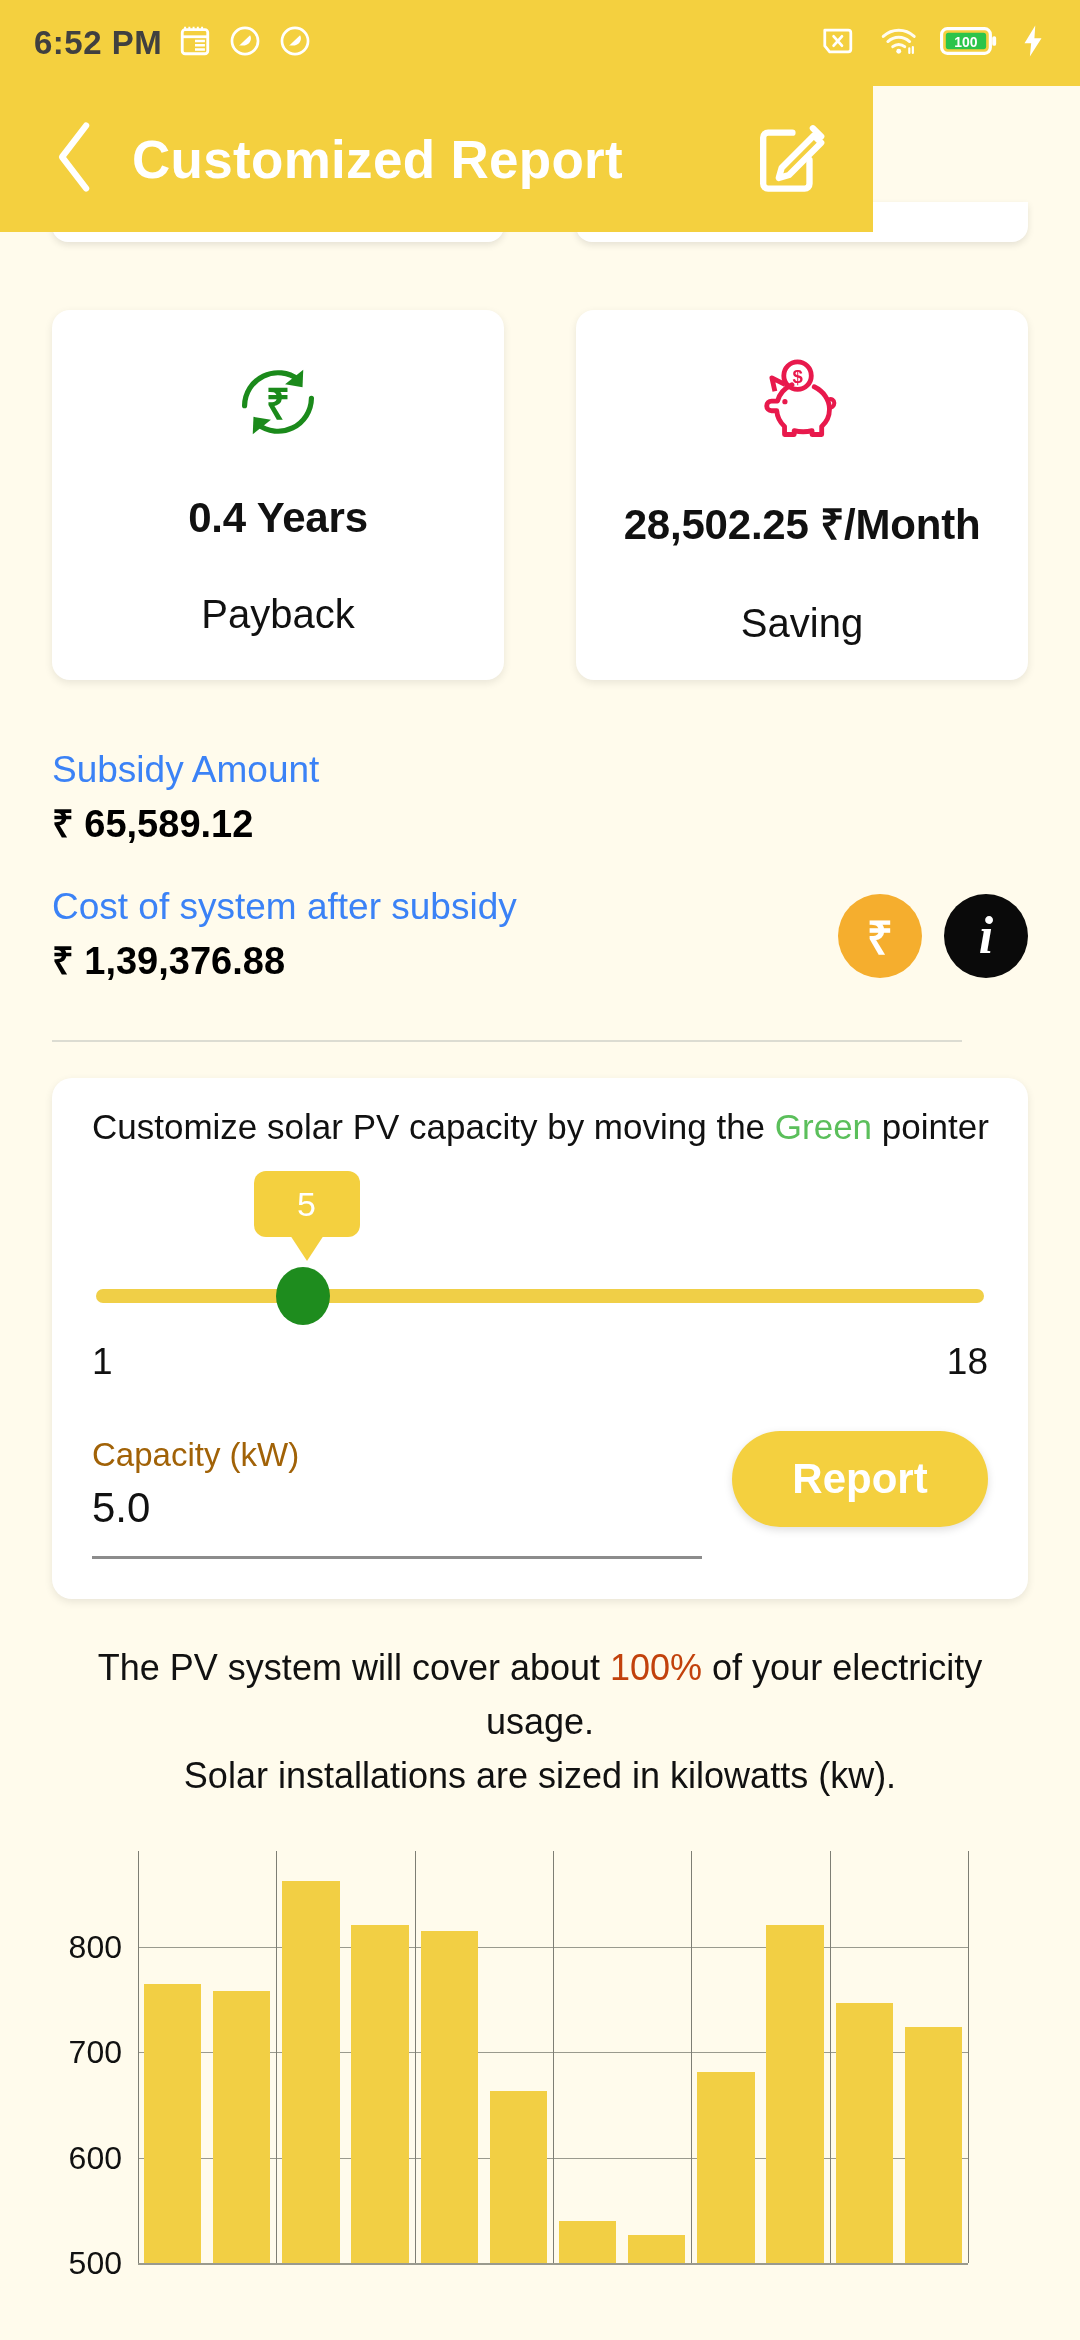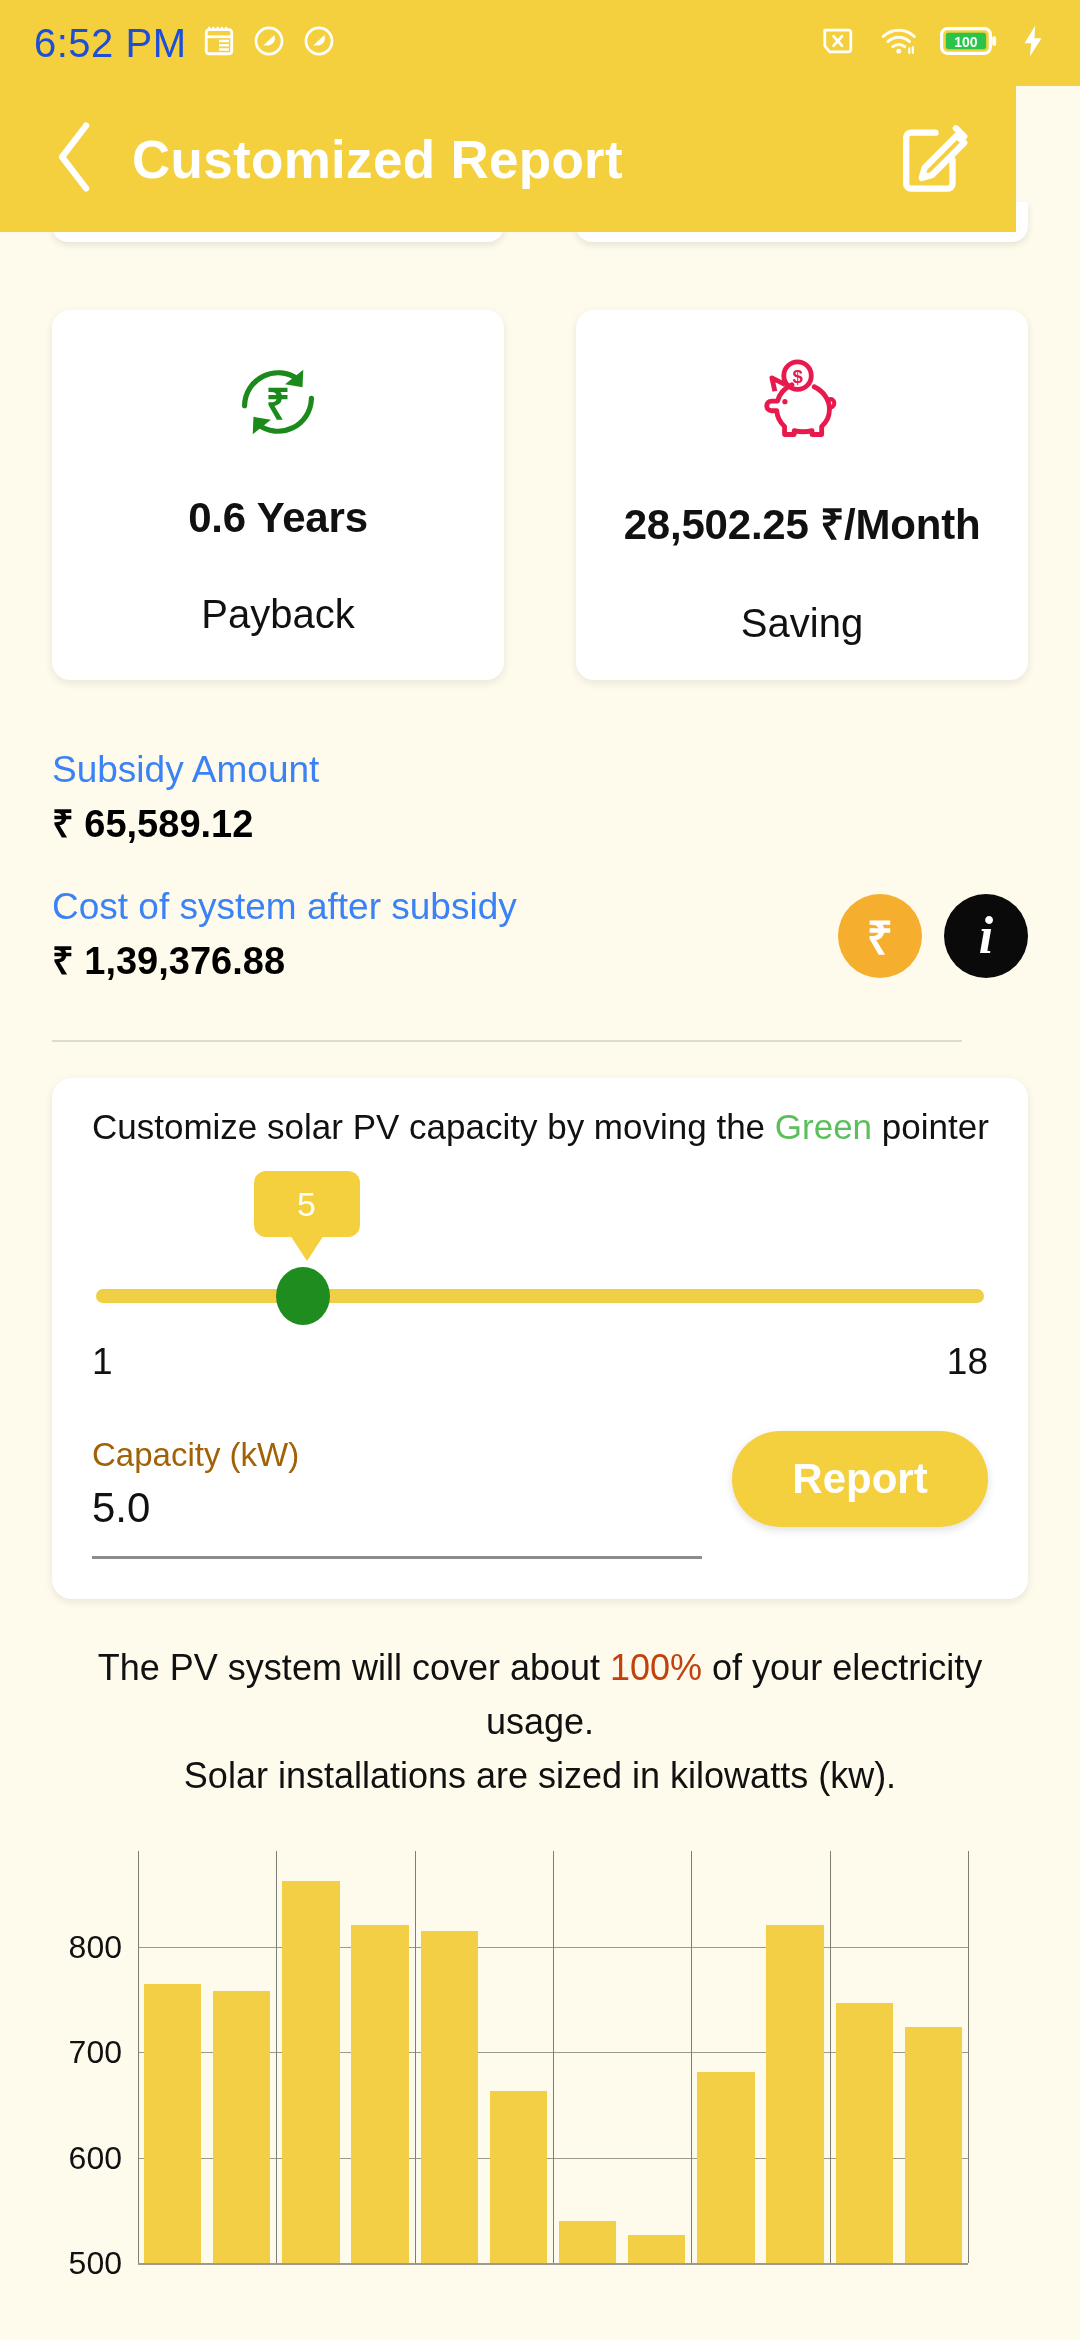--- a/index.html
+++ b/index.html
@@ -11,27 +11,27 @@
     position:relative;
   }
 
   
   #status-bar{
     position:absolute; top:0; left:0; width:1080px; height:86px;
     background:#F4D03F; display:flex; align-items:center;
     padding:0 34px; z-index:30;
   }
   #status-left{ display:flex; align-items:center; gap:16px; }
-  #clock{ color:#1d4ed8; font-size:40px; font-weight:normal; letter-spacing:.5px; }
+  #clock{ color:#404040; font-size:33px; font-weight:bold; letter-spacing:.5px; }
   #status-right{ margin-left:auto; display:flex; align-items:center; gap:22px; }
   .sicon{ display:block; }
 
   
   #app-bar{
-    position:absolute; top:86px; left:0; width:1016px; height:146px;
+    position:absolute; top:86px; left:0; width:873px; height:146px;
     background:#F4D03F; display:flex; align-items:center;
     padding:0 40px; z-index:30;
   }
   #back-button{ width:70px; height:80px; display:flex; align-items:center; justify-content:center; cursor:pointer; }
   #page-title{
     color:#fff; font-size:53px; font-weight:bold; margin-left:22px;
     letter-spacing:.3px; white-space:nowrap;
   }
   #edit-button{ margin-left:auto; width:86px; height:86px; display:flex; align-items:center; justify-content:center; cursor:pointer; }
 
@@ -252,21 +252,21 @@
     <div class="stat-card">
       <div class="stat-icon">
         <svg width="104" height="104" viewBox="0 0 56 56">
           <path d="M10 30a18 18 0 0 1 29-14" fill="none" stroke="#1B8A1B" stroke-width="2.8" stroke-linecap="round"></path>
           <path d="M46 26a18 18 0 0 1-29 14" fill="none" stroke="#1B8A1B" stroke-width="2.8" stroke-linecap="round"></path>
           <path d="M41.6 10.6 41.2 20l-9.4-1.6z" fill="#1B8A1B"></path>
           <path d="M14.4 45.4 14.8 36l9.4 1.6z" fill="#1B8A1B"></path>
           <text x="28" y="37" font-family="'Liberation Sans',sans-serif" font-size="23" font-weight="bold" fill="#1B8A1B" text-anchor="middle">₹</text>
         </svg>
       </div>
-      <div class="stat-value">0.6 Years</div>
+      <div class="stat-value">0.4 Years</div>
       <div class="stat-label">Payback</div>
     </div>
 
     <div class="stat-card">
       <div class="stat-icon">
         <svg width="104" height="104" viewBox="0 0 56 56">
           <circle cx="25.6" cy="13.8" r="7.4" fill="none" stroke="#E8194C" stroke-width="2.6"></circle>
           <text x="25.6" y="18" font-family="'Liberation Sans',sans-serif" font-size="10" font-weight="bold" fill="#E8194C" text-anchor="middle">$</text>
           <path d="M13.4 22.2 11.8 15l7.2 3.6" fill="none" stroke="#E8194C" stroke-width="2.6" stroke-linejoin="round"></path>
           <path d="M34.6 19.8c4.9 2.4 8.2 6.9 8.2 12.1 0 3.6-1.6 6.9-4.2 9.3v4.3h-5.2v-2.1c-1.5.4-3.1.6-4.8.6s-3.3-.2-4.8-.6v2.1h-5.2v-4.3c-2.4-2.2-4-5.2-4.2-8.5h-2.8a2.6 2.6 0 0 1 0-5.2h3.2c1-3.8 3.9-7 7.8-8.8" fill="none" stroke="#E8194C" stroke-width="2.6" stroke-linejoin="round" stroke-linecap="round"></path>

